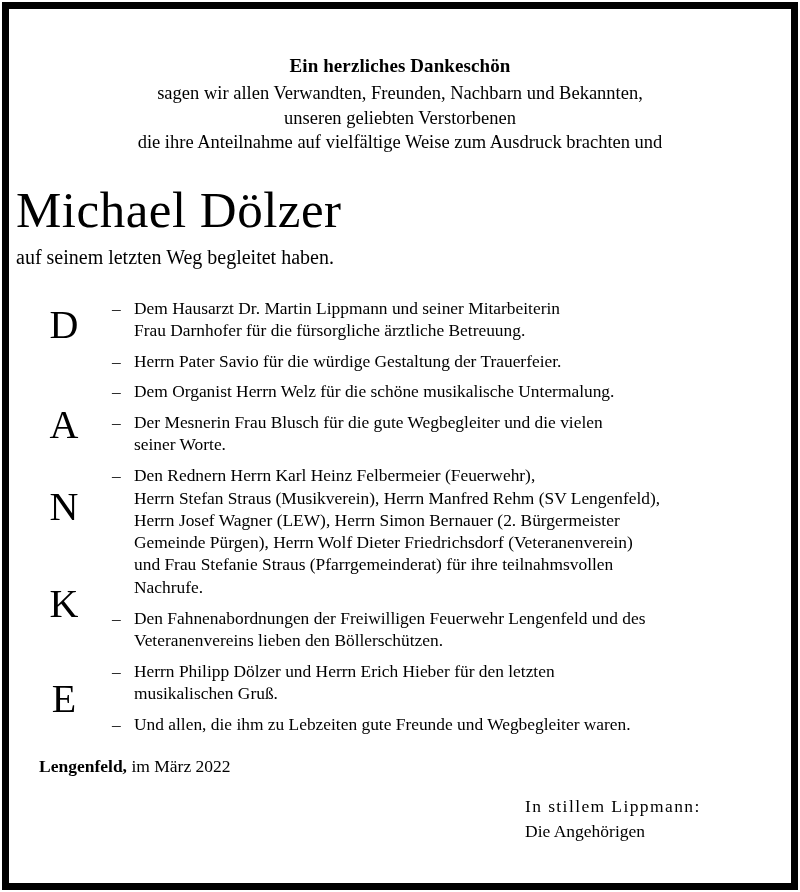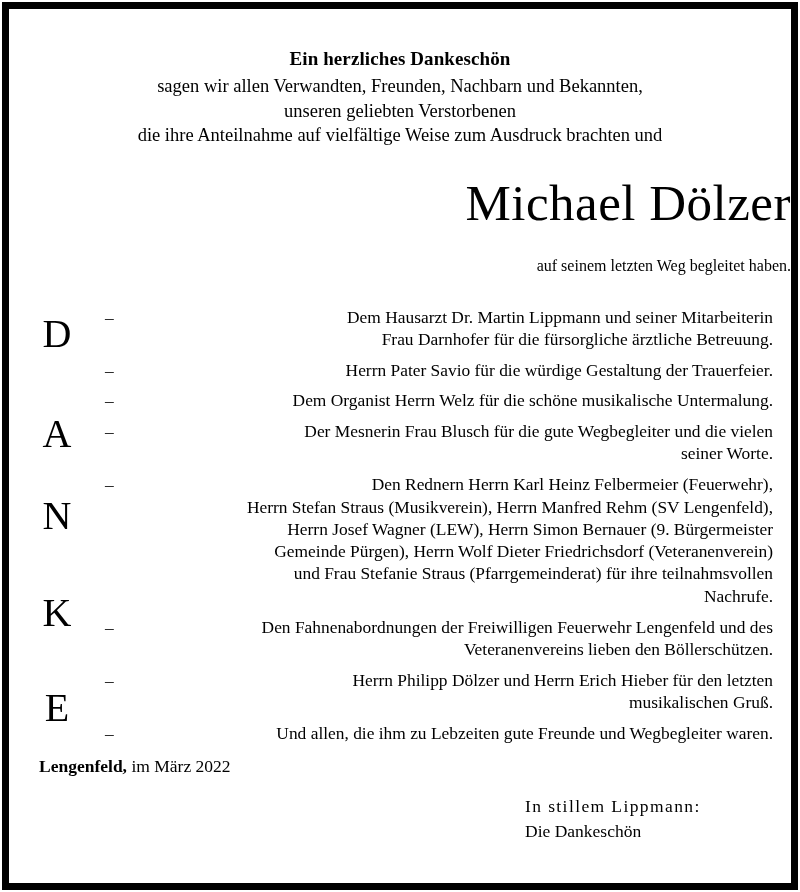--- a/index.html
+++ b/index.html
@@ -22,21 +22,21 @@
     height: 888px;
     box-sizing: border-box;
     border: 7px solid #000000;
     background: #ffffff;
   }
   #inner {
     position: relative;
     width: 100%;
     height: 100%;
     box-sizing: border-box;
-    padding: 0;
+    padding: 7px;
   }
 
   
   .header {
     text-align: center;
     padding-top: 38px;
   }
   .header-title {
     font-size: 19px;
     font-weight: bold;
@@ -45,33 +45,33 @@
   }
   .header-lines {
     font-size: 18.5px;
     line-height: 24.5px;
     margin-top: 3px;
   }
   .header-lines div { white-space: nowrap; }
 
   
   .name-block {
-    text-align: right;
+    text-align: left;
     margin-top: 26px;
   }
   .deceased-name {
     font-size: 51px;
     line-height: 58px;
     font-weight: normal;
     letter-spacing: 0.5px;
   }
   .name-sub {
-    font-size: 16px;
+    font-size: 20px;
     line-height: 24px;
-    margin-top: 22px;
+    margin-top: 6px;
   }
 
   
   .danke-wrap {
     position: relative;
     margin-top: 28px;
     padding-left: 0;
   }
   .acrostic {
     position: absolute;
@@ -101,21 +101,21 @@
   }
   .bullet:last-child { margin-bottom: 0; }
   .bullet .dash {
     position: absolute;
     left: 0;
     top: 0;
     font-size: 17.4px;
     line-height: 22.3px;
   }
   .bullet .btext { display: block; }
-  .bullet .btext span { display: block; white-space: nowrap; text-align: right; }
+  .bullet .btext span { display: block; white-space: nowrap; }
 
   
   .footer {
     position: absolute;
     left: 0;
     right: 0;
     bottom: 0;
     height: 140px;
   }
   .place-date {
@@ -198,21 +198,21 @@
             <span>Der Mesnerin Frau Blusch für die gute Wegbegleiter und die vielen</span>
             <span>seiner Worte.</span>
           </span>
         </div>
 
         <div class="bullet">
           <span class="dash">–</span>
           <span class="btext">
             <span>Den Rednern Herrn Karl Heinz Felbermeier (Feuerwehr),</span>
             <span>Herrn Stefan Straus (Musikverein), Herrn Manfred Rehm (SV Lengenfeld),</span>
-            <span>Herrn Josef Wagner (LEW), Herrn Simon Bernauer (9. Bürgermeister</span>
+            <span>Herrn Josef Wagner (LEW), Herrn Simon Bernauer (2. Bürgermeister</span>
             <span>Gemeinde Pürgen), Herrn Wolf Dieter Friedrichsdorf (Veteranenverein)</span>
             <span>und Frau Stefanie Straus (Pfarrgemeinderat) für ihre teilnahmsvollen</span>
             <span>Nachrufe.</span>
           </span>
         </div>
 
         <div class="bullet">
           <span class="dash">–</span>
           <span class="btext">
             <span>Den Fahnenabordnungen der Freiwilligen Feuerwehr Lengenfeld und des</span>
@@ -237,18 +237,18 @@
 
       </div>
     </div>
 
     <div class="footer">
       <div class="place-date">
         <span class="place">Lengenfeld,</span><span class="date"> im März 2022</span>
       </div>
       <div class="closing">
         <div class="gedenken">In stillem Lippmann:</div>
-        <div class="family">Die Dankeschön</div>
+        <div class="family">Die Angehörigen</div>
       </div>
     </div>
 
   </div>
 </div>
 
 </body></html>

